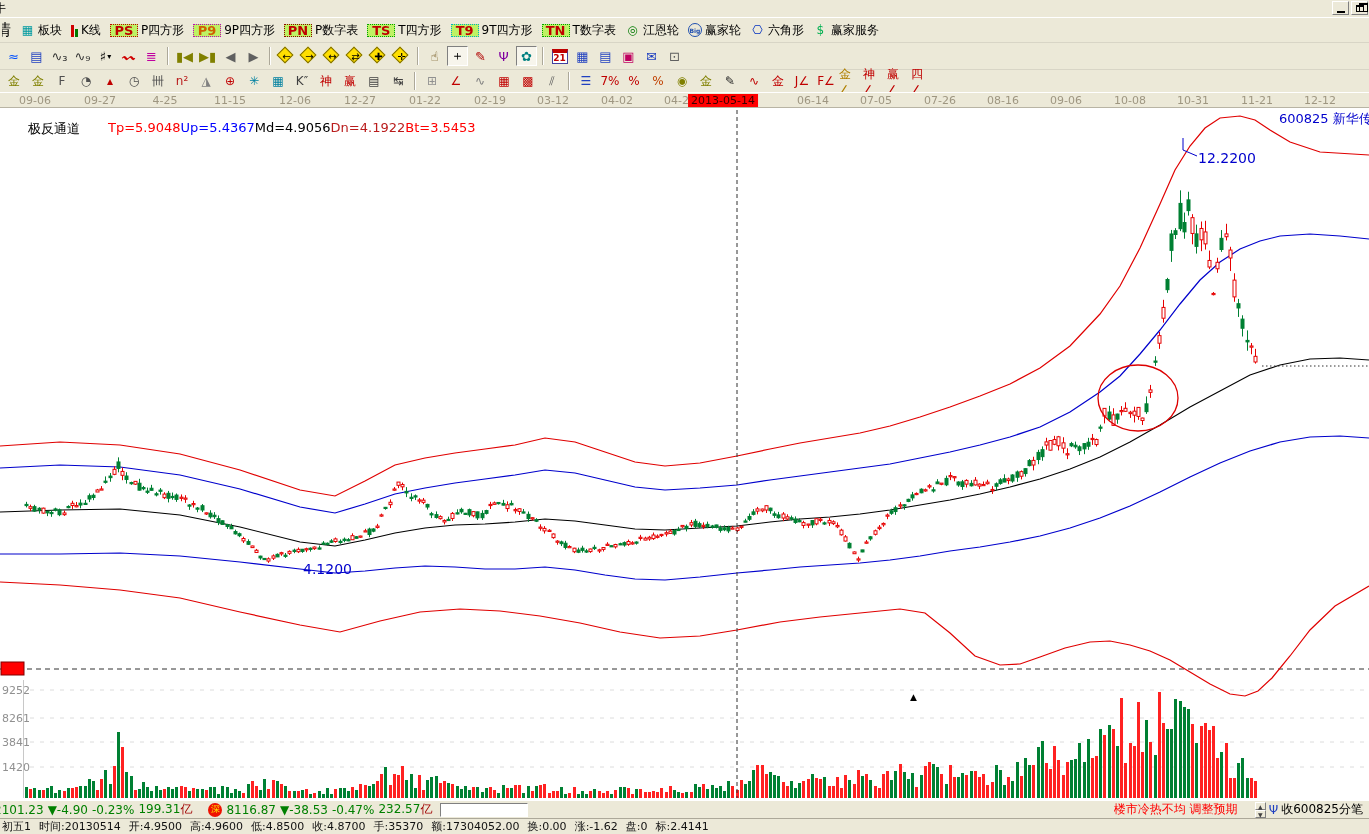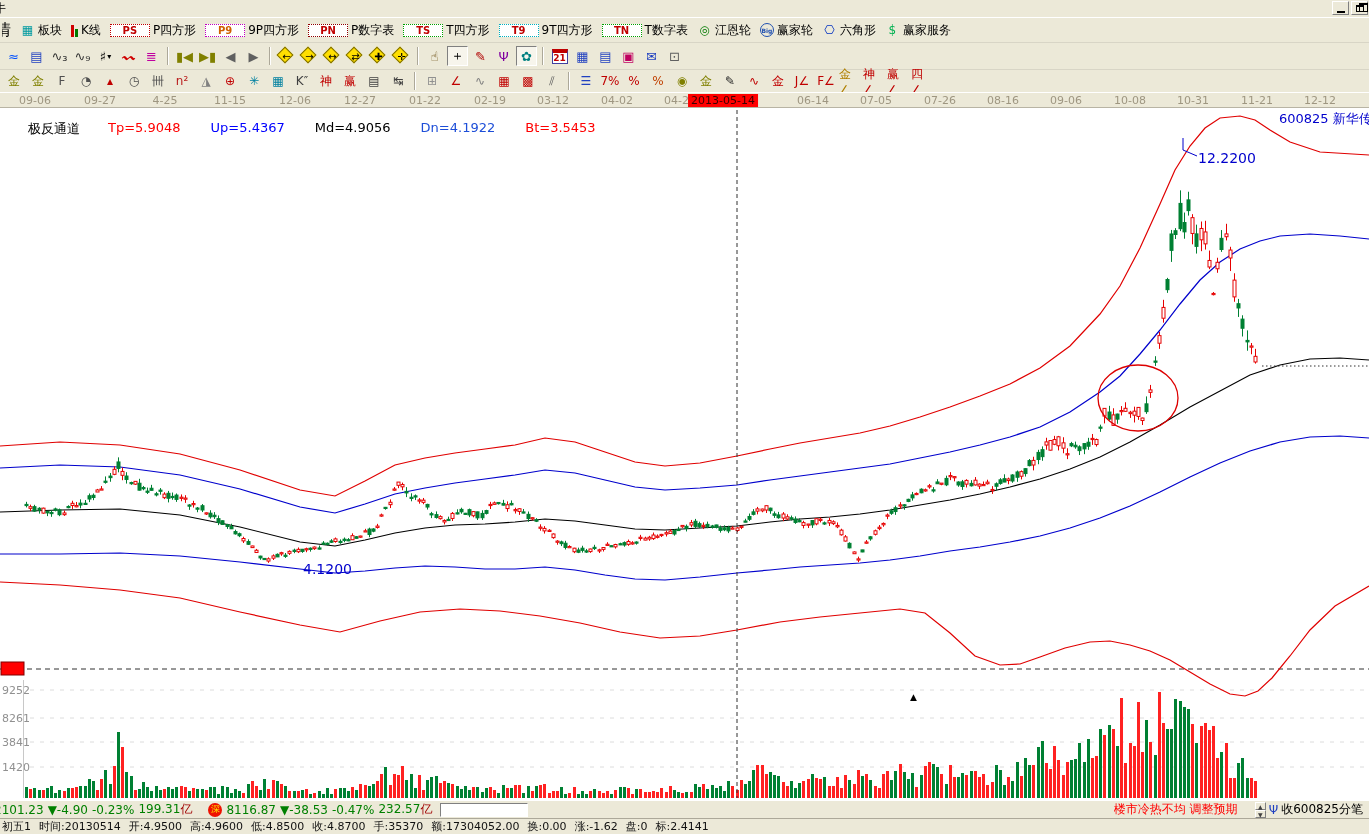--- a/index.html
+++ b/index.html
@@ -12,22 +12,22 @@
   #win-controls{position:absolute;right:1px;top:1px;display:flex;gap:2px;}
   .winbtn{width:17px;height:14px;background:#ece9d8;border:1px solid;border-color:#fff #808080 #808080 #fff;
     display:inline-flex;align-items:center;justify-content:center;}
   .minbar{width:8px;height:2px;background:#000;margin-top:7px;}
   .restore-glyph{width:8px;height:7px;border:1px solid #000;border-top-width:2px;position:relative;background:#ece9d8;}
   .restore-glyph:before{content:"";position:absolute;left:2px;top:-4px;width:7px;height:6px;border:1px solid #000;border-top-width:2px;}
   
   .tb{display:flex;align-items:center;background:#ece9d8;padding-left:2px;}
   #tb2{height:25px;border-top:1px solid #fff;}
   .tb2-item{display:flex;align-items:center;gap:3px;margin-right:9px;font-size:12px;white-space:nowrap;}
-  .badge{display:inline-flex;align-items:center;justify-content:center;width:40px;height:13px;border:1px dotted;
-    font-size:10px;font-weight:bold;background:#ffffff;}
+  .badge{display:inline-flex;align-items:center;justify-content:center;width:28px;height:13px;border:1px dotted;
+    font-size:13px;font-weight:bold;background:#bef264;}
   .glyph{display:inline-flex;align-items:center;justify-content:center;width:15px;height:15px;font-size:12px;}
   .kico{display:inline-flex;align-items:flex-end;gap:1px;height:13px;}
   .kico i{display:block;width:3px;height:10px;}
   .kico .k1{background:#d00000;height:12px;}
   .kico .k2{background:#007a00;height:8px;}
   .bigico{display:inline-flex;align-items:center;justify-content:center;width:14px;height:14px;border-radius:50%;
     border:1px solid #2050b0;color:#2050b0;font-size:6px;font-weight:bold;}
   #tb3{height:27px;border-top:1px solid #d8d5c6;}
   #tb4{height:23px;border-top:1px solid #d8d5c6;}
   .ticon{width:21px;height:20px;display:inline-flex;align-items:center;justify-content:center;font-size:13px;
@@ -255,25 +255,25 @@
     <span class="date" style="left: 1066px;">09-06</span>
     <span class="date" style="left: 1130px;">10-08</span>
     <span class="date" style="left: 1193px;">10-31</span>
     <span class="date" style="left: 1257px;">11-21</span>
     <span class="date" style="left: 1320px;">12-12</span>
   </div>
 
 <div id="chart">
   <div id="chart-header">
     <span style="color:#000">极反通道</span>
-    <span id="param-list" style="display:flex;gap:30px">
+    <span id="param-list" style="display:flex;">
         <span style="color: rgb(255, 0, 0);">Tp=5.9048</span>
         <span style="color: rgb(0, 0, 255);">Up=5.4367</span>
         <span style="color: rgb(0, 0, 0);">Md=4.9056</span>
-        <span style="color: #1d4ed8;">Dn=4.1922</span>
+        <span style="color: #b91c1c;">Dn=4.1922</span>
         <span style="color: rgb(255, 0, 0);">Bt=3.5453</span>
       </span>
   </div>
   <div id="symbol">600825 新华传</div>
   <svg id="chart-svg" width="1369" height="692">
       <line x1="30" y1="582" x2="1369" y2="582" stroke="#dcdcdc" stroke-dasharray="4,6"></line>
       <text x="2" y="586" font-size="11" fill="#909090">9252</text>
       <line x1="30" y1="610" x2="1369" y2="610" stroke="#dcdcdc" stroke-dasharray="4,6"></line>
       <text x="2" y="614" font-size="11" fill="#909090">8261</text>
       <line x1="30" y1="634" x2="1369" y2="634" stroke="#dcdcdc" stroke-dasharray="4,6"></line>

